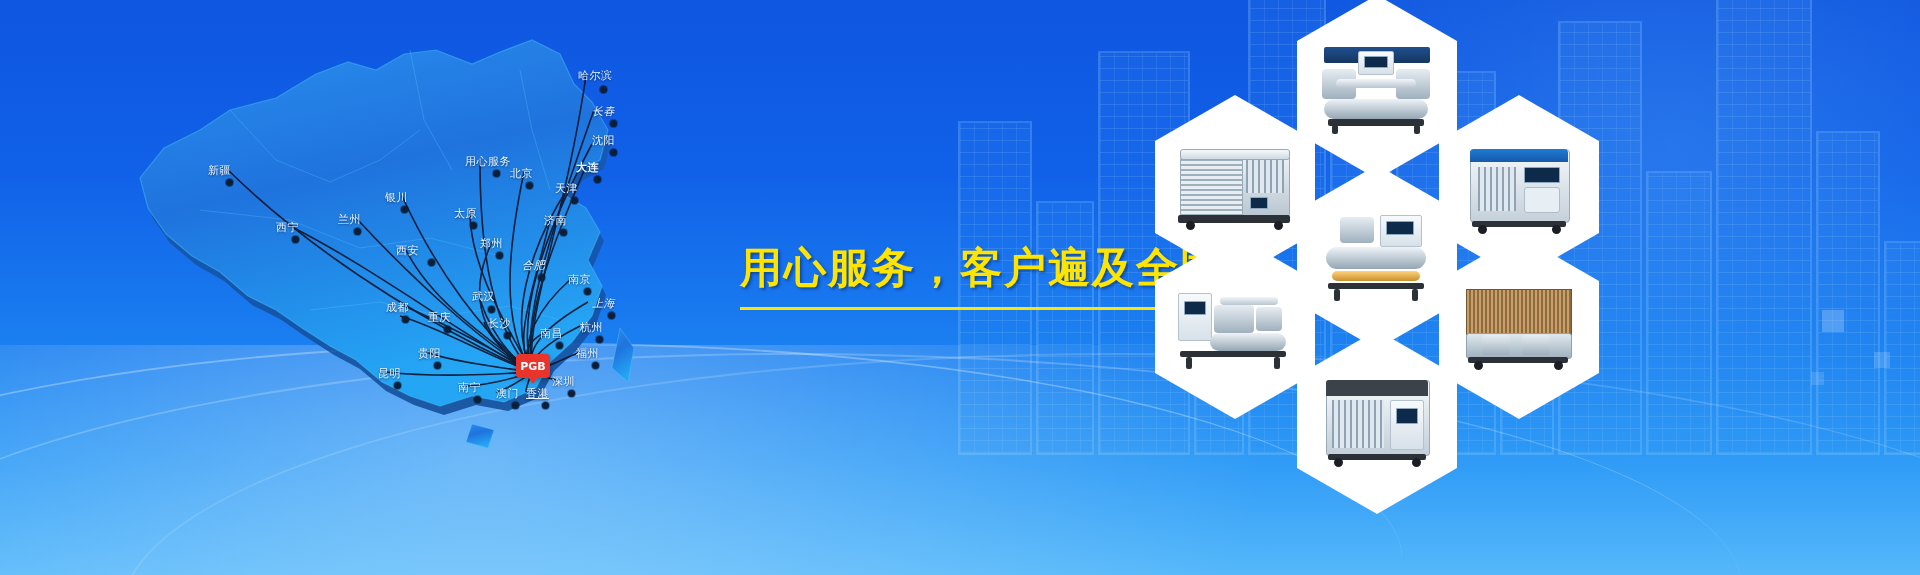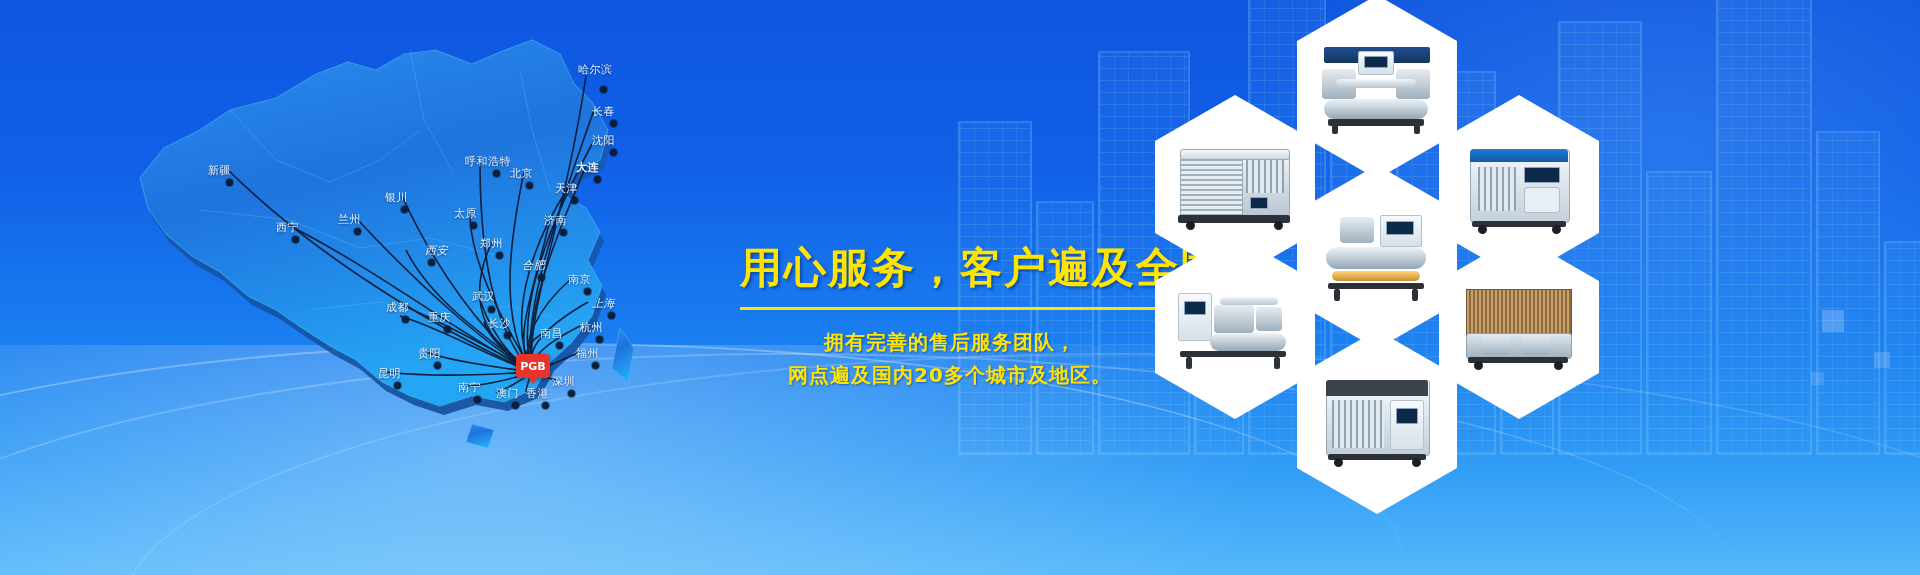--- a/index.html
+++ b/index.html
@@ -186,37 +186,37 @@
 
     <div id="city-layer">
         <div class="city" style="left: 128px; top: 155px;">新疆</div>
         <div class="dot" style="left: 146px; top: 169px;"></div>
         <div class="city" style="left: 196px; top: 212px;">西宁</div>
         <div class="dot" style="left: 212px; top: 226px;"></div>
         <div class="city" style="left: 258px; top: 204px;">兰州</div>
         <div class="dot" style="left: 274px; top: 218px;"></div>
         <div class="city" style="left: 305px; top: 182px;">银川</div>
         <div class="dot" style="left: 321px; top: 196px;"></div>
-        <div class="city" style="left: 385px; top: 146px;">呼和浩特</div>
+        <div class="city" style="left: 385px; top: 146px;">用心服务</div>
         <div class="dot" style="left: 413px; top: 160px;"></div>
         <div class="city" style="left: 430px; top: 158px; text-align: center;">北京</div>
         <div class="dot" style="left: 446px; top: 172px;"></div>
         <div class="city" style="left: 475px; top: 173px;">天津</div>
         <div class="dot" style="left: 491px; top: 187px;"></div>
-        <div class="city" style="left: 498px; top: 54px;">哈尔滨</div>
+        <div class="city" style="left: 498px; top: 60px;">哈尔滨</div>
         <div class="dot" style="left: 520px; top: 76px;"></div>
-        <div class="city" style="left: 512px; top: 96px;">长春</div>
+        <div class="city" style="left: 512px; top: 96px; font-style: italic;">长春</div>
         <div class="dot" style="left: 530px; top: 110px;"></div>
         <div class="city" style="left: 512px; top: 125px;">沈阳</div>
         <div class="dot" style="left: 530px; top: 139px;"></div>
         <div class="city" style="left: 496px; top: 152px; font-weight: bold;">大连</div>
         <div class="dot" style="left: 514px; top: 166px;"></div>
         <div class="city" style="left: 374px; top: 198px;">太原</div>
         <div class="dot" style="left: 390px; top: 212px;"></div>
-        <div class="city" style="left: 345px; top: 235px; font-style: italic;">西安</div>
+        <div class="city" style="left: 316px; top: 235px;">西安</div>
         <div class="dot" style="left: 348px; top: 249px;"></div>
         <div class="city" style="left: 400px; top: 228px;">郑州</div>
         <div class="dot" style="left: 416px; top: 242px;"></div>
         <div class="city" style="left: 464px; top: 205px;">济南</div>
         <div class="dot" style="left: 480px; top: 219px;"></div>
         <div class="city" style="left: 442px; top: 250px; font-style: italic;">合肥</div>
         <div class="dot" style="left: 458px; top: 264px;"></div>
         <div class="city" style="left: 488px; top: 264px;">南京</div>
         <div class="dot" style="left: 504px; top: 278px;"></div>
         <div class="city" style="left: 512px; top: 288px; font-style: italic;">上海</div>
@@ -236,36 +236,32 @@
         <div class="city" style="left: 348px; top: 302px;">重庆</div>
         <div class="dot" style="left: 364px; top: 316px;"></div>
         <div class="city" style="left: 338px; top: 338px;">贵阳</div>
         <div class="dot" style="left: 354px; top: 352px;"></div>
         <div class="city" style="left: 298px; top: 358px;">昆明</div>
         <div class="dot" style="left: 314px; top: 372px;"></div>
         <div class="city" style="left: 378px; top: 372px;">南宁</div>
         <div class="dot" style="left: 394px; top: 386px;"></div>
         <div class="city" style="left: 416px; top: 378px;">澳门</div>
         <div class="dot" style="left: 432px; top: 392px;"></div>
-        <div class="city" style="left: 446px; top: 378px;">香港</div>
+        <div class="city" style="left: 446px; top: 378px; text-decoration: underline;">香港</div>
         <div class="dot" style="left: 462px; top: 392px;"></div>
         <div class="city" style="left: 472px; top: 366px;">深圳</div>
         <div class="dot" style="left: 488px; top: 380px;"></div>
       </div>
 
     <div class="pgb" style="left:436px;top:344px;">PGB</div>
   </div>
 
   <div class="copy">
     <div class="headline">用心服务，客户遍及全国</div>
     <div class="rule"></div>
-    <div class="sub">
-      <div>拥有完善的售后服务团队，</div>
-      <div>网点遍及国内20多个城市及地区。</div>
-    </div>
   </div>
 
   <div class="hexes">
 
     <div class="hex" style="left:-5px;top:95px;">
       <div class="inner">
         <div class="mach">
           <div class="m-body louver" style="left:4px;top:18px;width:62px;height:58px;border:1px solid #9aa9b6;"></div>
           <div class="m-body" style="left:66px;top:14px;width:46px;height:62px;background:linear-gradient(180deg,#eef3f7,#b9c6d1);border:1px solid #9aa9b6;"></div>
           <div class="grid-face" style="left:70px;top:20px;width:38px;height:34px;"></div>

